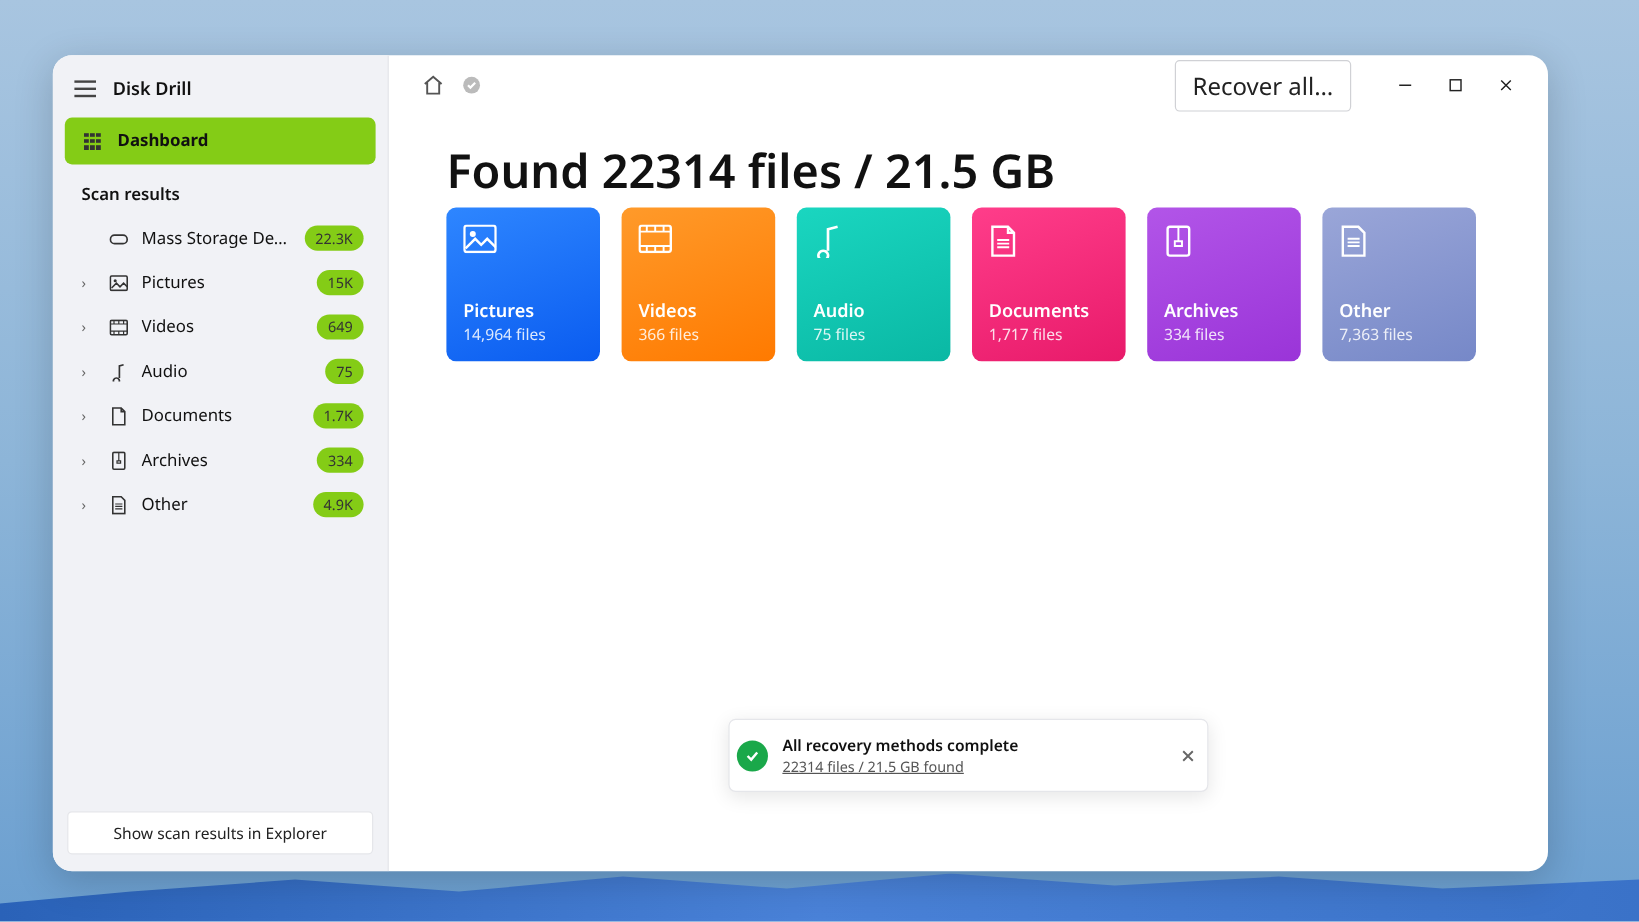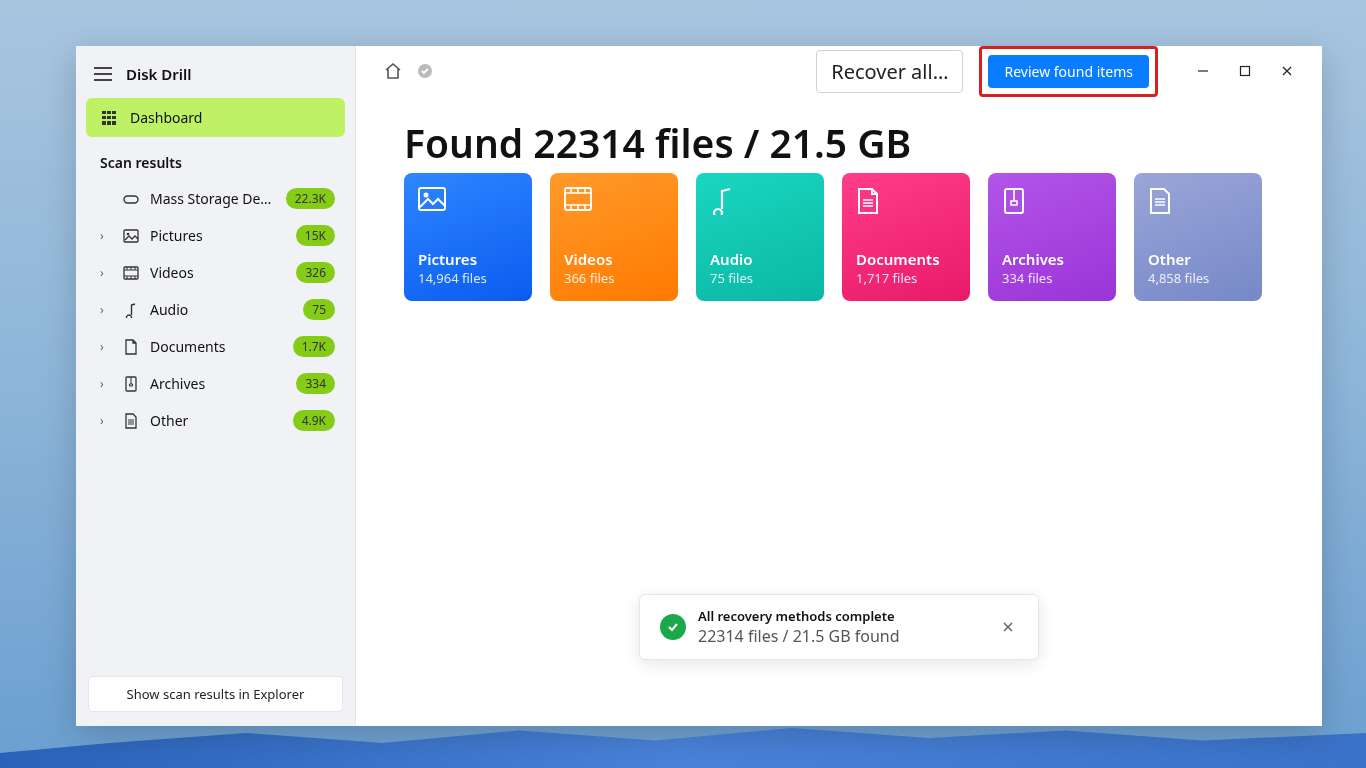--- a/index.html
+++ b/index.html
@@ -7,38 +7,38 @@
   width: 1366px; height: 768px; overflow: hidden;
   background: linear-gradient(180deg, #a8c5e0 0%, #8db5d8 50%, #6b9fd0 100%);
   position: relative;
 }
 .taskbar-wave {
   position: absolute; bottom: 0; left: 0; right: 0; height: 50px;
   background: linear-gradient(90deg, #2a62b8, #4a82d8, #3a72c8);
   clip-path: polygon(0 70%, 8% 50%, 18% 30%, 28% 50%, 38% 25%, 48% 45%, 58% 20%, 68% 40%, 78% 25%, 88% 45%, 100% 30%, 100% 100%, 0 100%);
 }
 .window {
-  position: absolute; left: 76px; top: 46px; width: 1246px; height: 680px;
-  background: #fff; border-radius: 0; box-shadow: 0 8px 32px rgba(0,0,0,.18);
+  position: absolute; left: 44px; top: 46px; width: 1246px; height: 680px;
+  background: #fff; border-radius: 16px; box-shadow: 0 8px 32px rgba(0,0,0,.18);
   display: flex; overflow: hidden;
 }
 
 .sidebar {
   width: 280px; background: #f1f2f6; border-right: 1px solid #e5e6ea;
   display: flex; flex-direction: column; padding: 12px 10px;
 }
 .sb-header { display: flex; align-items: center; gap: 14px; padding: 6px 6px 14px 8px; }
 .hamburger { width: 18px; height: 14px; display: flex; flex-direction: column; justify-content: space-between; cursor: pointer; }
 .hamburger span { height: 2px; background: #444; }
 .app-title { font-weight: 600; font-size: 15px; color: #111; }
 .nav-item {
   display: flex; align-items: center; gap: 14px; padding: 10px 16px;
   border-radius: 6px; cursor: pointer; font-size: 14px; color: #111;
 }
-.nav-item.active { background: #bef264; }
+.nav-item.active { background: #84cc16; font-weight: bold; }
 .grid-icon { width: 14px; height: 14px; display: grid; grid-template-columns: repeat(3,1fr); grid-template-rows: repeat(3,1fr); gap: 1.5px; }
 .grid-icon i { background: #333; }
 .sec-title { font-size: 14px; font-weight: 600; color: #111; padding: 16px 12px 8px 14px; }
 .tree-item {
   display: flex; align-items: center; padding: 8px 10px 8px 14px;
   border-radius: 6px; cursor: pointer; font-size: 14px; color: #111; gap: 10px;
 }
 .chev { width: 12px; font-size: 12px; color: #666; }
 .t-icon { width: 18px; display: flex; justify-content: center; color: #333; }
 .t-label { flex: 1; white-space: nowrap; overflow: hidden; text-overflow: ellipsis; }
@@ -80,30 +80,30 @@
 .c-pictures  { background: linear-gradient(160deg,#2e86ff,#0a5cf0); }
 .c-videos    { background: linear-gradient(160deg,#ff9a2a,#ff7a00); }
 .c-audio     { background: linear-gradient(160deg,#1ad6c0,#0ab8a4); }
 .c-documents { background: linear-gradient(160deg,#ff3d8a,#e81a6a); }
 .c-archives  { background: linear-gradient(160deg,#b255e8,#9a34d8); }
 .c-other     { background: linear-gradient(160deg,#9aa6d8,#7688c8); }
 
 .toast {
   position: absolute; bottom: 66px; left: 50%; transform: translateX(-50%);
   width: 400px; background: #fff; border: 1px solid #e5e6ea; border-radius: 6px;
-  box-shadow: 0 4px 16px rgba(0,0,0,.1); padding: 12px 20px;
+  box-shadow: 0 4px 16px rgba(0,0,0,.1); padding: 12px 6px;
   display: flex; align-items: center; gap: 12px;
 }
 .check-circle {
   width: 26px; height: 26px; border-radius: 50%; background: #1aa84a;
   display: flex; align-items: center; justify-content: center; color: #fff; flex-shrink: 0;
 }
 .toast-text { flex: 1; font-size: 13px; }
 .toast-text .tt-title { font-weight: 600; color: #111; }
-.toast-text .tt-sub { color: #555; font-size: 16px; }
+.toast-text .tt-sub { color: #555; font-size: 12px; text-decoration: underline; }
 .toast-close { color: #666; font-size: 16px; cursor: pointer; padding: 4px; }
 svg { display: block; }
 </style>
 </head>
 <body>
 
 <div class="taskbar-wave"></div>
 
 <div class="window">
 
@@ -160,21 +160,21 @@
 
     <div class="tree-item">
       <span class="chev">›</span>
       <span class="t-icon">
         <svg width="16" height="14" viewBox="0 0 16 14">
             <rect x="1" y="1" width="14" height="12" rx="1" fill="none" stroke="#333" stroke-width="1.3"></rect>
             <path d="M1 4H15M1 10H15M4 1V4M4 10V13M8 1V4M8 10V13M12 1V4M12 10V13" stroke="#333" stroke-width="1"></path>
           </svg>
       </span>
       <span class="t-label">Videos</span>
-      <span class="badge">326</span>
+      <span class="badge">649</span>
     </div>
 
     <div class="tree-item">
       <span class="chev">›</span>
       <span class="t-icon">
         <svg width="14" height="16" viewBox="0 0 14 16">
             <path d="M5 13 a2.5 2.5 0 1 0 0.01 0 M7.5 13 V3 L11 2" fill="none" stroke="#333" stroke-width="1.4"></path>
           </svg>
       </span>
       <span class="t-label">Audio</span>
@@ -229,23 +229,20 @@
           </svg>
       </div>
       <div class="tb-icon">
         <svg width="16" height="16" viewBox="0 0 16 16">
             <circle cx="8" cy="8" r="7" fill="#bbb"></circle>
             <path d="M5 8 L7 10 L11 6" stroke="#fff" stroke-width="1.8" fill="none"></path>
           </svg>
       </div>
       <div class="tb-spacer"></div>
       <button class="recover-btn">Recover all…</button>
-      <div class="review-wrap">
-        <button class="review-btn">Review found items</button>
-      </div>
       <div class="win-controls">
         <div class="win-ctrl">
             <svg width="12" height="12" viewBox="0 0 12 12">
               <path d="M1 6 H11" stroke="#222" stroke-width="1.2"></path>
             </svg>
           </div>
         <div class="win-ctrl">
             <svg width="12" height="12" viewBox="0 0 12 12">
               <rect x="1.5" y="1.5" width="9" height="9" fill="none" stroke="#222" stroke-width="1.2"></rect>
             </svg>
@@ -313,21 +310,21 @@
           <div class="c-sub">334 files</div>
         </div>
         <div class="card c-other">
           <div class="c-icon">
               <svg width="24" height="28" viewBox="0 0 24 28">
                 <path d="M3 2 H16 L21 7 V26 H3 Z" fill="none" stroke="#fff" stroke-width="2"></path>
                 <path d="M7 12H17M7 15H17M7 18H17" stroke="#fff" stroke-width="1.6"></path>
               </svg>
             </div>
           <div class="c-title">Other</div>
-          <div class="c-sub">4,858 files</div>
+          <div class="c-sub">7,363 files</div>
         </div>
       </div>
     </div>
 
     <div class="toast">
       <div class="check-circle">
         <svg width="14" height="14" viewBox="0 0 14 14">
             <path d="M3 7 L6 10 L11 4" stroke="#fff" stroke-width="2" fill="none"></path>
           </svg>
       </div>

